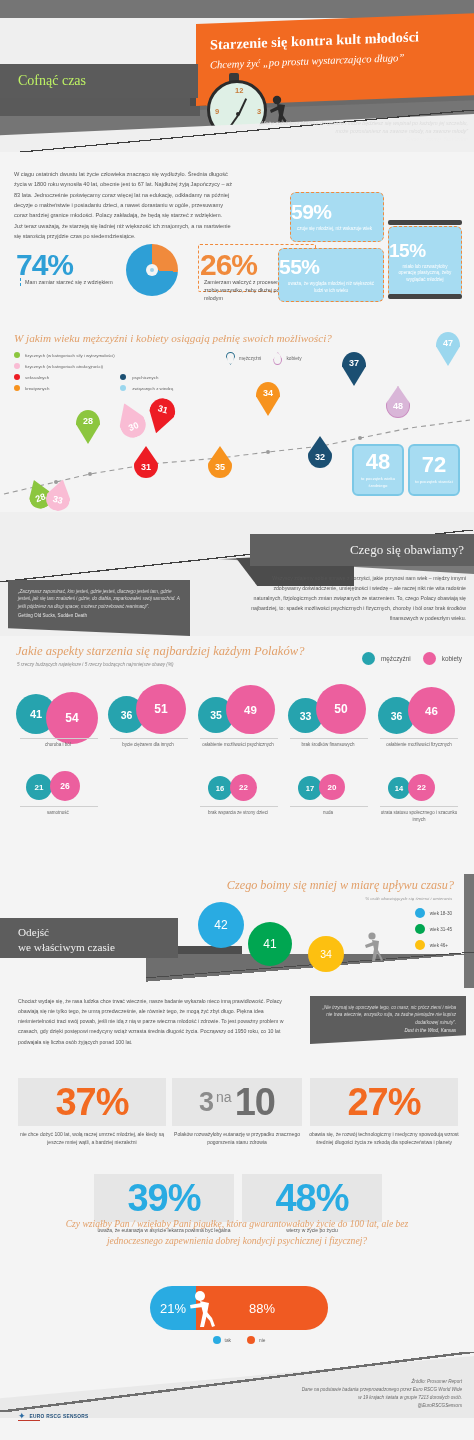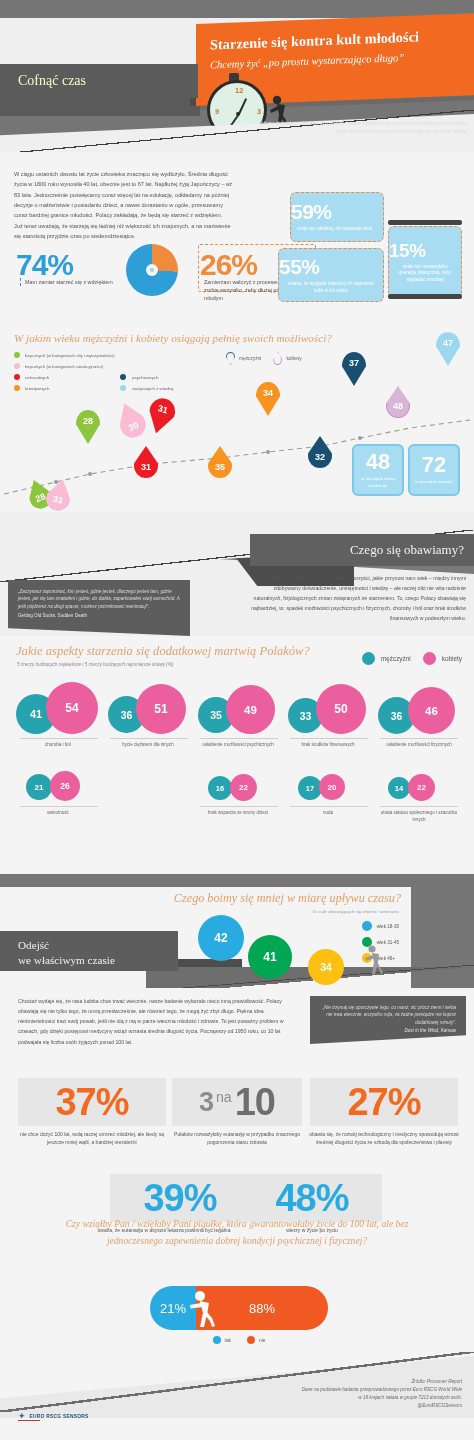--- a/index.html
+++ b/index.html
@@ -27,21 +27,21 @@
   .hdr-sub { color:#fff; font-size:10.6px; margin-top:6px; white-space:nowrap; }
   .ramp-dark {
     left:0; top:76px; width:200px; height:40px; background:#5a5a5a;
   }
   .ramp-dark2 { left:196px; top:74px; width:290px; height:36px; background:#6a6a6a;
     transform: skewY(-2deg); transform-origin:left top; }
   .cofnac-tab {
     left:0; top:64px; width:198px; height:34px; background:#5b5b5b;
     display:flex; align-items:center; padding-left:18px;
   }
-  .cofnac-tab span { color:#fef9c3; font-size:14px; }
+  .cofnac-tab span { color:#bef264; font-size:14px; }
   .cofnac-shadow { left:190px; top:76px; width:16px; height:30px; background:#4b4b4b;
       clip-path: polygon(0 0, 100% 26%, 100% 100%, 0 100%); }
 
   
   .clock { left:207px; top:80px; width:60px; height:60px; border-radius:50%;
            background:#dff0e6; border:3px solid #2b2b2b; }
   .clock .hand-h { position:absolute; left:28px; top:14px; width:2px; height:17px; background:#2b2b2b;
       transform-origin: 50% 100%; transform: rotate(25deg); }
   .clock .hand-m { position:absolute; left:28px; top:10px; width:2px; height:21px; background:#2b2b2b;
       transform-origin: 50% 100%; transform: rotate(-145deg); }
@@ -153,37 +153,37 @@
 
   .grp { position:absolute; }
   .circ { position:absolute; border-radius:50%; display:flex; align-items:center; justify-content:center;
           color:#fff; font-weight:bold; }
   .circ.m { background:#26a3ae; }
   .circ.w { background:#ec5f9e; }
   .grp .rule { position:absolute; height:1px; background:#cfcfcf; }
   .grp .cap { position:absolute; text-align:center; font-size:4.5px; line-height:1.45; color:#666; }
 
   
-  #band-less { left:0; top:874px; width:411px; height:114px; background:#f4f4f4;margin-top:13px; }
+  #band-less { left:0; top:874px; width:464px; height:114px; background:#f4f4f4; }
   .less-title { right:10px; top:4px; color:#e2a06a; font-size:12.2px; }
   .less-sub { right:12px; top:22px; color:#9a9a9a; font-size:4.4px; font-style:italic; }
   .less-legend { right:12px; top:34px; font-size:4.6px; color:#555; }
   .ll-row { display:flex; align-items:center; gap:5px; margin-bottom:6px; }
   .ll-dot { width:10px; height:10px; border-radius:50%; }
   .odejsc-tab { left:0; top:44px; width:178px; height:40px; background:#5d5d5d;
                 padding:7px 0 12px 18px; }
   .odejsc-tab div { color:#f1f1f1; font-size:11.2px; line-height:1.35; }
   .odejsc-sh { left:148px; top:72px; width:94px; height:26px; background:#4d4d4d;
                clip-path: polygon(0 0, 100% 0, 100% 100%, 0 100%); }
   .less-slope { left:146px; top:80px; width:330px; height:28px;
       background:linear-gradient(to bottom right, #6e6e6e 49.4%, transparent 49.4%); }
   .less-slope-line { left:146px; top:78px; width:330px; height:26px;
       background:linear-gradient(to bottom right, transparent 48.8%, #4a4a4a 48.8%, #4a4a4a 50.6%, transparent 50.6%); }
   .lcirc { position:absolute; border-radius:50%; display:flex; align-items:center; justify-content:center;
-           color:#fff; font-weight:bold; }
+           color:#fff; font-weight:normal; }
   .man2 { left:362px; top:58px; width:22px; height:30px; }
 
   
   #band-para { left:0; top:988px; width:474px; height:80px; background:#f4f4f4; }
   .para-l { left:18px; top:8px; width:270px; font-size:5.2px; line-height:1.95; color:#555; }
   .quotebox2 { left:310px; top:8px; width:156px; height:48px; background:#5d5d5d;
         clip-path: polygon(0 0, 100% 0, 100% 82%, 0 100%); padding:8px 10px 0 10px; }
   .quotebox2 .q { color:#ddd; font-size:4.6px; line-height:1.6; font-style:italic; text-align:right; }
   .quotebox2 .s { color:#e6e6e6; font-size:4.6px; text-align:right; margin-top:2px; }
 
@@ -407,32 +407,32 @@
       <span class="serif">Czego się obawiamy?</span>
     </div>
     <div class="abs quotebox">
       <div class="q">„Zaczynasz zapominać, kim jesteś, gdzie jesteś, dlaczego jesteś tam, gdzie jesteś, jak się tam znalazłeś i gdzie, do diabła, zaparkowałeś swój samochód. A jeśli pójdziesz na długi spacer, możesz potrzebować reanimacji”.</div>
       <div class="s">Getting Old Sucks, Sudden Death</div>
     </div>
     <div class="abs fear-para">Wszyscy zdajemy sobie sprawę z korzyści, jakie przynosi nam wiek – między innymi zdobywamy doświadczenie, umiejętności i wiedzę – ale raczej nikt nie wita radośnie naturalnych, fizjologicznych zmian związanych ze starzeniem. To, czego Polacy obawiają się najbardziej, to: spadek możliwości psychicznych i fizycznych, choroby i ból oraz brak środków finansowych w podeszłym wieku.</div>
   </div>
 
   <div class="abs" id="band-bubbles">
-    <div class="abs bub-title serif ital">Jakie aspekty starzenia się dodatkowej martwią Polaków?</div>
+    <div class="abs bub-title serif ital">Jakie aspekty starzenia się najbardziej każdym Polaków?</div>
     <div class="abs bub-sub">5 rzeczy budzących największe i 5 rzeczy budzących najmniejsze obawy (%)</div>
     <div class="abs bub-legend">
       <span class="bl-dot" style="background:#26a3ae"></span>
       <span>mężczyźni</span>
       <span class="bl-dot" style="background:#ec5f9e;margin-left:6px"></span>
       <span>kobiety</span>
     </div>
 
     <div class="grp" style="left:16px;top:44px;width:84px;height:76px">
       <div class="circ m" style="left:0;top:14px;width:40px;height:40px;font-size:11px">41</div>
-      <div class="circ w" style="left:30px;top:2px;width:52px;height:52px;font-size:12px">54</div>
+      <div class="circ w" style="left:30px;top:12px;width:52px;height:52px;font-size:12px">54</div>
       <div class="rule" style="left:4px;top:58px;width:78px"></div>
       <div class="cap" style="left:0;top:62px;width:84px">choroba i ból</div>
     </div>
     <div class="grp" style="left:106px;top:44px;width:84px;height:76px">
       <div class="circ m" style="left:2px;top:16px;width:37px;height:37px;font-size:10.5px">36</div>
       <div class="circ w" style="left:30px;top:4px;width:50px;height:50px;font-size:12px">51</div>
       <div class="rule" style="left:4px;top:58px;width:78px"></div>
       <div class="cap" style="left:0;top:62px;width:84px">bycie ciężarem dla innych</div>
     </div>
     <div class="grp" style="left:196px;top:44px;width:84px;height:76px">
@@ -538,21 +538,21 @@
       <span style="color:#8c8c8c;font-size:14px;margin:0 3px 10px 3px">na</span>
       <span class="v" style="color:#6e6e6e;font-size:38px">10</span>
     </div>
     <div class="statcap" style="left:172px;top:62px;width:130px">Polaków rozważyłoby eutanazję w przypadku znacznego pogorszenia stanu zdrowia</div>
 
     <div class="statbox" style="left:310px;top:10px;width:148px;height:48px">
       <span class="v" style="color:#f26a21;font-size:38px">27%</span>
     </div>
     <div class="statcap" style="left:306px;top:62px;width:156px">obawia się, że rozwój technologiczny i medyczny spowodują wzrost średniej długości życia ze szkodą dla społeczeństwa i planety</div>
 
-    <div class="statbox" style="left:110px;top:106px;width:140px;height:48px">
+    <div class="statbox" style="left:94px;top:106px;width:140px;height:48px">
       <span class="v" style="color:#29abe2;font-size:38px">39%</span>
     </div>
     <div class="statcap" style="left:94px;top:158px;width:140px">uważa, że eutanazja w asyście lekarza powinna być legalna</div>
 
     <div class="statbox" style="left:242px;top:106px;width:140px;height:48px">
       <span class="v" style="color:#29abe2;font-size:38px">48%</span>
     </div>
     <div class="statcap" style="left:242px;top:158px;width:140px">wierzy w życie po życiu</div>
 
     <div class="abs pillQ serif ital">Czy wziąłby Pan / wzięłaby Pani pigułkę, która gwarantowałaby życie do 100 lat, ale bez jednoczesnego zapewnienia dobrej kondycji psychicznej i fizycznej?</div>

